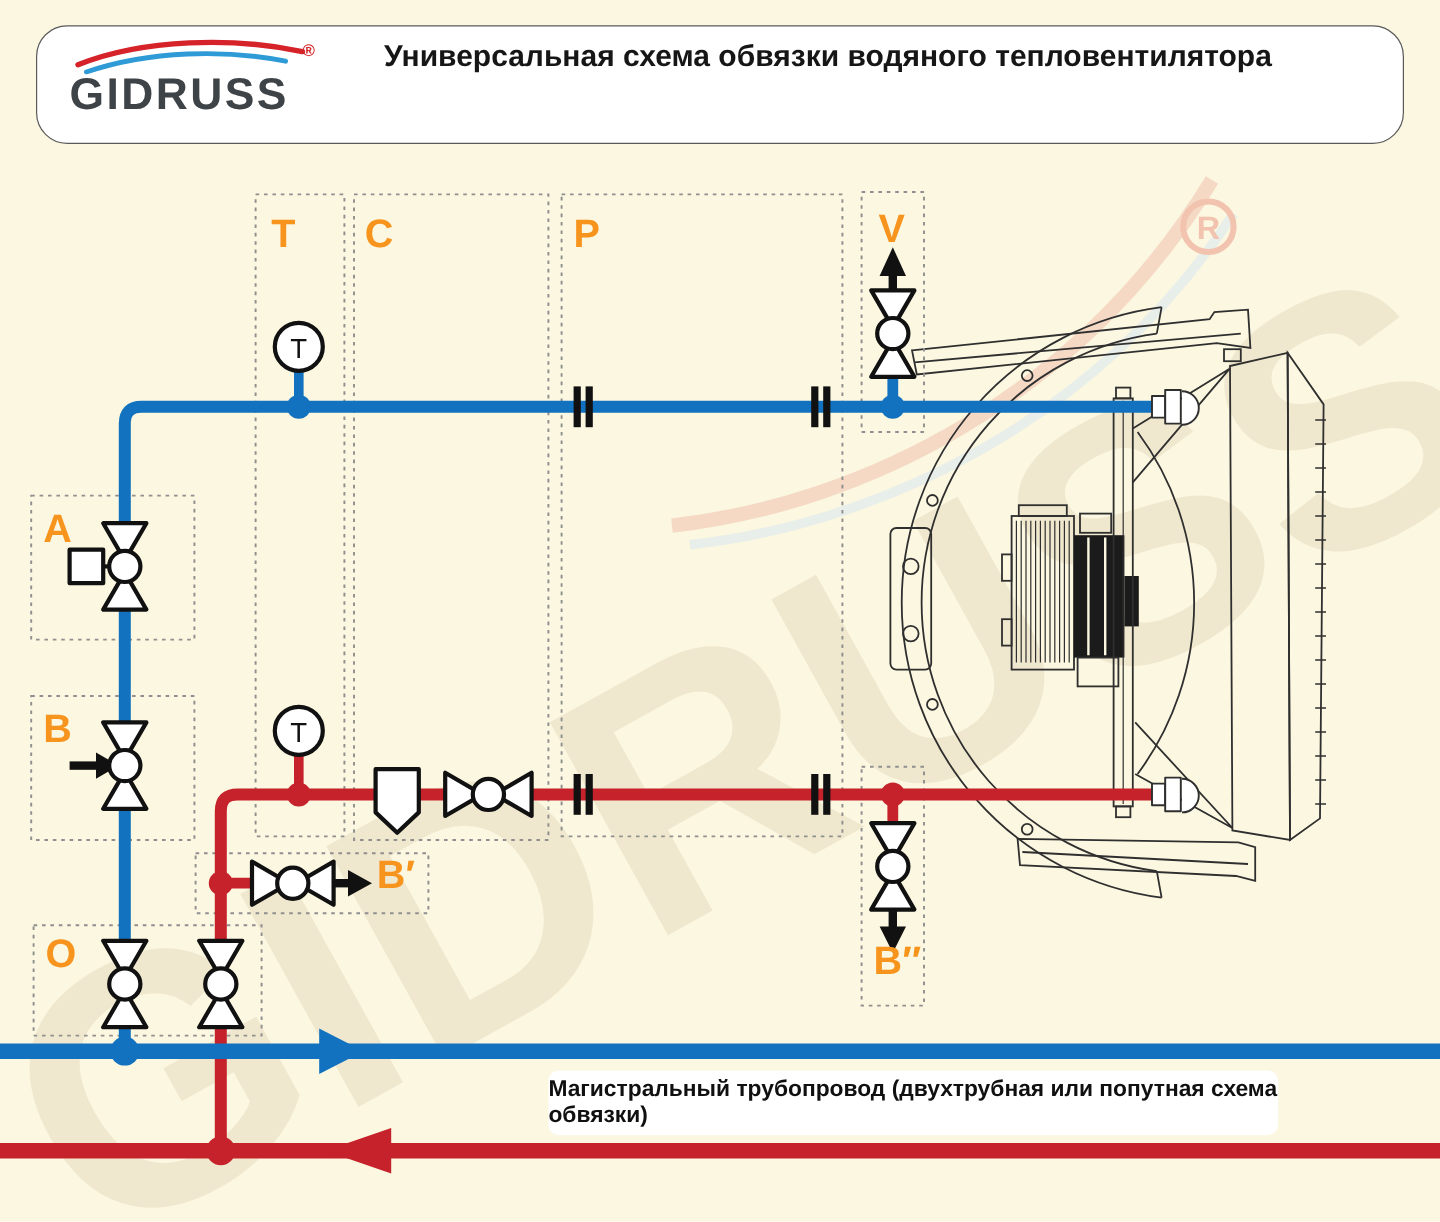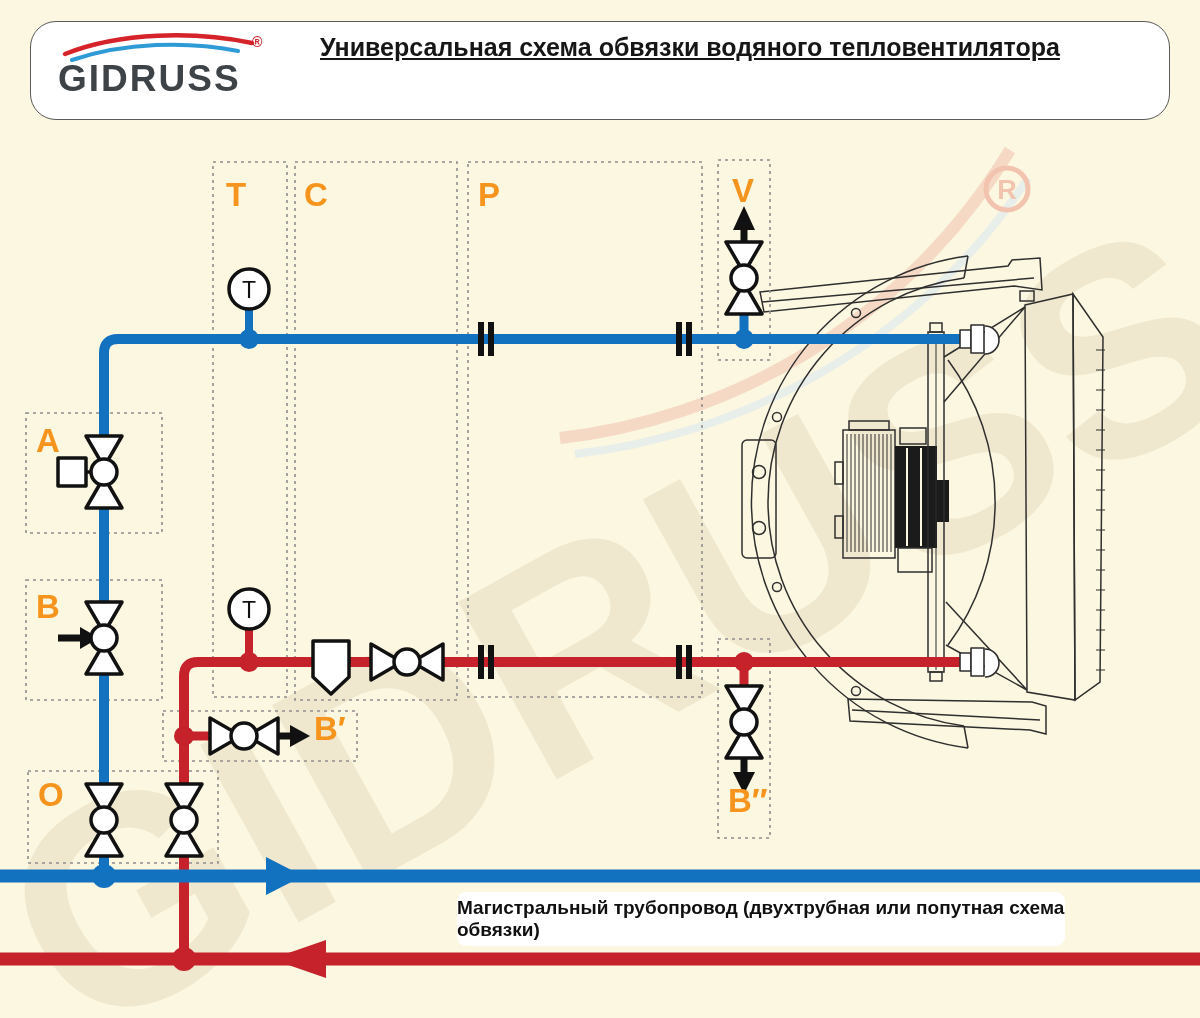--- a/index.html
+++ b/index.html
@@ -13,21 +13,21 @@
   .header-box{
     position:absolute;left:30px;top:21px;width:1140px;height:99px;
     background:#ffffff;border:1.6px solid #5a5a5a;border-radius:26px;box-sizing:border-box;
   }
   .logo-swoosh{position:absolute;left:60px;top:30px;width:205px;height:32px;}
   .logo-text{
     position:absolute;left:58px;top:58px;font-size:37px;font-weight:700;
     letter-spacing:2px;color:#3E4348;
   }
   .logo-reg{position:absolute;left:252px;top:34px;font-size:14px;color:#D6232A;font-weight:700;}
-  .hdr-title{position:absolute;left:320px;top:33px;font-size:25px;font-weight:700;color:#161616;text-decoration:underline;}
+  .hdr-title{position:absolute;left:320px;top:33px;font-size:25px;font-weight:700;color:#161616;}
   .hdr-subtitle{position:absolute;left:320px;top:71px;font-size:19px;color:#303030;}
   
   .zlabel{position:absolute;color:#F7941E;font-weight:700;font-size:33px;line-height:1;}
   .zl-T{left:226px;top:178px;} .zl-C{left:304px;top:178px;} .zl-P{left:478px;top:178px;}
   .zl-V{left:732px;top:174px;} .zl-A{left:36px;top:424px;}  .zl-B{left:36px;top:590px;}
   .zl-Bp{left:314px;top:712px;} .zl-O{left:38px;top:778px;} .zl-Bpp{left:728px;top:784px;}
   
   .tletter{position:absolute;width:24px;text-align:center;font-size:23px;font-weight:500;color:#111;}
   .tl-supply{left:237px;top:277px;} .tl-return{left:237px;top:597px;}
   

